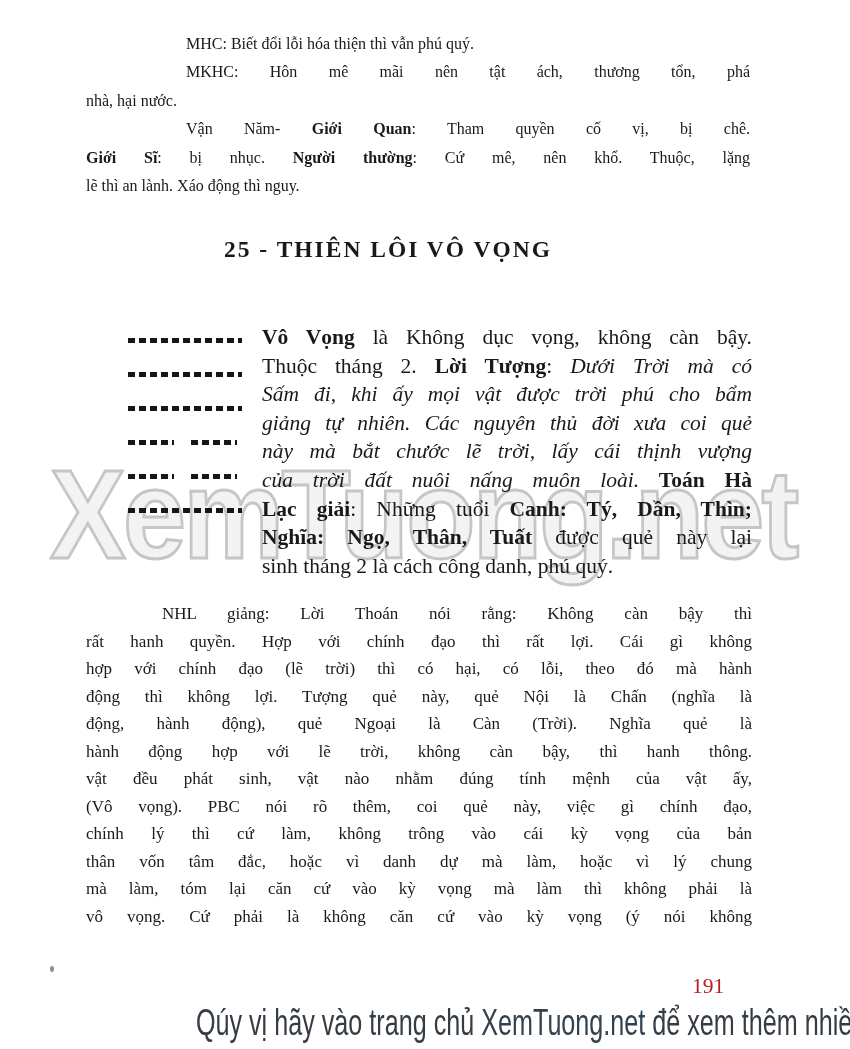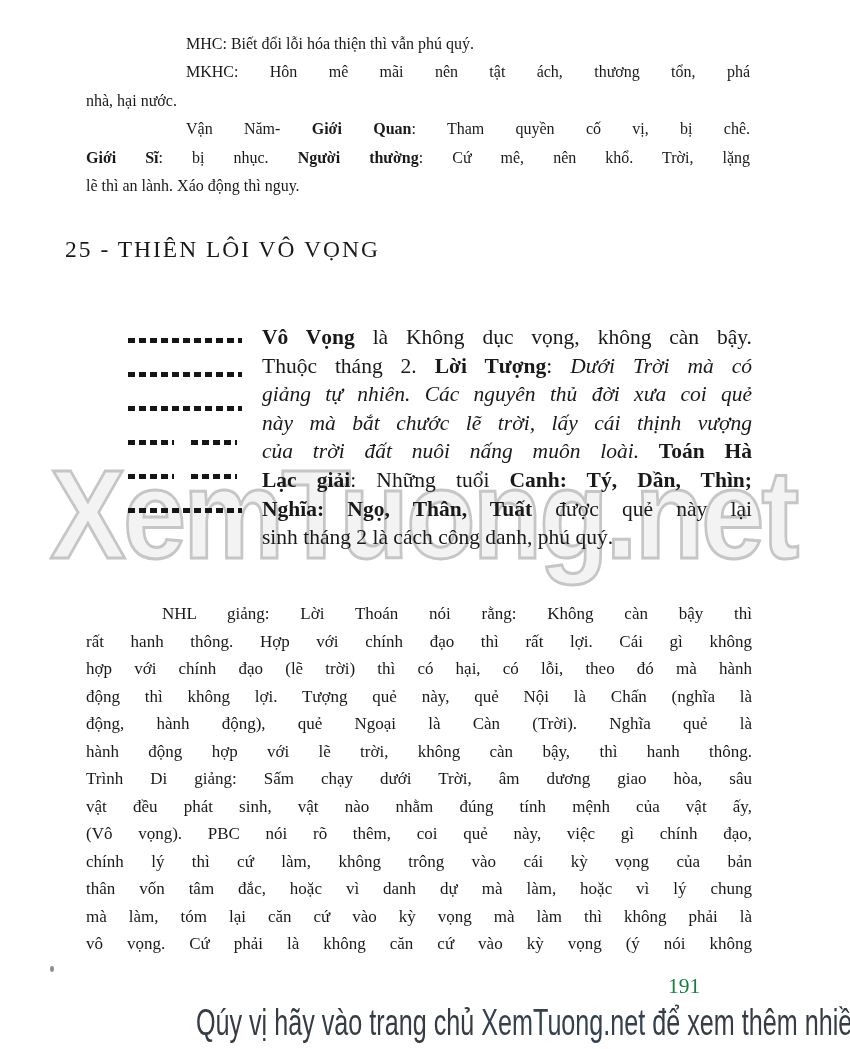--- a/index.html
+++ b/index.html
@@ -28,40 +28,40 @@
   }
   .line.last{text-align-last:left;}
   .line span{white-space:normal;}
   .b{font-weight:bold;}
   .i{font-style:italic;}
   
   .intro{left:86px;top:30px;width:664px;font-size:16px;line-height:28.4px;}
   .intro .line.ind{text-indent:100px;}
   
   .heading{
-    position:absolute;z-index:1;left:65px;top:236px;width:664px;
-    text-align:left;font-size:23.5px;letter-spacing:2px;font-weight:400;
+    position:absolute;z-index:1;left:56px;top:236px;width:664px;
+    text-align:center;font-size:23.5px;letter-spacing:2px;font-weight:700;
   }
   
   .hexsec{position:absolute;z-index:1;left:86px;top:310px;width:666px;display:flex;margin-top:13px;}
   .hexfig{width:176px;box-sizing:border-box;padding:15px 0 0 42px;flex:none;}
   .hexline{height:34px;}
   .hexline .bar{
     display:inline-block;height:5px;vertical-align:top;
     background:repeating-linear-gradient(90deg,#161616 0 7px,transparent 7px 11px);
   }
   .hexline .bar.full{width:114px;}
   .hexline.broken .bar{width:46px;}
   .hexline.broken .bar + .bar{margin-left:17px;}
   .hextext{flex:1;font-size:21.5px;line-height:28.6px;}
   
   .commentary{left:86px;top:600px;width:666px;font-size:17px;line-height:27.5px;}
   .commentary .line.ind{text-indent:76px;}
   
-  .pagenum{position:absolute;z-index:1;left:668px;top:974px;font-size:21.5px;color:#15803d;}
+  .pagenum{position:absolute;z-index:1;left:692px;top:974px;font-size:21.5px;color:#b91c1c;}
   .speck{position:absolute;z-index:1;left:50px;top:966px;width:4px;height:6px;border-radius:50%;background:#8f8f8f;}
   .footer{
     position:absolute;z-index:2;left:0;top:1002px;width:850px;
     text-align:center;white-space:nowrap;
     font-family:"Liberation Sans","DejaVu Sans",sans-serif;
     font-size:37px;color:#353c44;
   }
   .footer .squeeze{display:inline-block;transform:scaleX(0.68);transform-origin:center;}
   .footer .site{color:#33414f;}
 </style>
@@ -70,55 +70,55 @@
 
 <div class="page">
 
   <div class="watermark">XemTuong.net</div>
 
   <div class="textblock intro">
       <div class="line ind last"><span>MHC: Biết đổi lỗi hóa thiện thì vẫn phú quý.</span></div>
       <div class="line ind"><span>MKHC: Hôn mê mãi nên tật ách, thương tổn, phá</span></div>
       <div class="line last"><span>nhà, hại nước.</span></div>
       <div class="line ind"><span>Vận Năm- </span><span class="b">Giới Quan</span><span>: Tham quyền cố vị, bị chê.</span></div>
-      <div class="line"><span class="b">Giới Sĩ</span><span>: bị nhục. </span><span class="b">Người thường</span><span>: Cứ mê, nên khổ. Trời, lặng</span></div>
+      <div class="line"><span class="b">Giới Sĩ</span><span>: bị nhục. </span><span class="b">Người thường</span><span>: Cứ mê, nên khổ. Thuộc, lặng</span></div>
       <div class="line last"><span>lẽ thì an lành. Xáo động thì nguy.</span></div>
     </div>
 
   <div class="heading">25 - THIÊN LÔI VÔ VỌNG</div>
 
   <div class="hexsec">
     <div class="hexfig">
         <div class="hexline solid"><span class="bar full"></span></div>
         <div class="hexline solid"><span class="bar full"></span></div>
         <div class="hexline solid"><span class="bar full"></span></div>
         <div class="hexline broken"><span class="bar"></span><span class="bar"></span></div>
         <div class="hexline broken"><span class="bar"></span><span class="bar"></span></div>
         <div class="hexline solid"><span class="bar full"></span></div>
       </div>
     <div class="hextext">
         <div class="line"><span class="b">Vô Vọng</span><span> là Không dục vọng, không càn bậy.</span></div>
         <div class="line"><span>Thuộc tháng 2. </span><span class="b">Lời Tượng</span><span>: </span><span class="i">Dưới Trời mà có</span></div>
+        <div class="line"><span class="i">Sấm đi, khi ấy mọi vật được trời phú cho bẩm</span></div>
         <div class="line"><span class="i">giảng tự nhiên. Các nguyên thủ đời xưa coi quẻ</span></div>
         <div class="line"><span class="i">này mà bắt chước lẽ trời, lấy cái thịnh vượng</span></div>
         <div class="line"><span class="i">của trời đất nuôi nấng muôn loài. </span><span class="b">Toán Hà</span></div>
         <div class="line"><span class="b">Lạc giải</span><span>: Những tuổi </span><span class="b">Canh: Tý, Dần, Thìn;</span></div>
         <div class="line"><span class="b">Nghĩa: Ngọ, Thân, Tuất</span><span> được quẻ này lại</span></div>
         <div class="line last"><span>sinh tháng 2 là cách công danh, phú quý.</span></div>
       </div>
   </div>
 
   <div class="textblock commentary">
       <div class="line ind"><span>NHL giảng: Lời Thoán nói rằng: Không càn bậy thì</span></div>
-      <div class="line"><span>rất hanh thông. Hợp với chính đạo thì rất lợi. Cái gì không</span></div>
+      <div class="line"><span>rất hanh quyền. Hợp với chính đạo thì rất lợi. Cái gì không</span></div>
       <div class="line"><span>hợp với chính đạo (lẽ trời) thì có hại, có lỗi, theo đó mà hành</span></div>
       <div class="line"><span>động thì không lợi. Tượng quẻ này, quẻ Nội là Chấn (nghĩa là</span></div>
       <div class="line"><span>động, hành động), quẻ Ngoại là Càn (Trời). Nghĩa quẻ là</span></div>
       <div class="line"><span>hành động hợp với lẽ trời, không càn bậy, thì hanh thông.</span></div>
-      <div class="line"><span>Trình Di giảng: Sấm chạy dưới Trời, âm dương giao hòa, sâu</span></div>
       <div class="line"><span>vật đều phát sinh, vật nào nhằm đúng tính mệnh của vật ấy,</span></div>
       <div class="line"><span>(Vô vọng). PBC nói rõ thêm, coi quẻ này, việc gì chính đạo,</span></div>
       <div class="line"><span>chính lý thì cứ làm, không trông vào cái kỳ vọng của bản</span></div>
       <div class="line"><span>thân vốn tâm đắc, hoặc vì danh dự mà làm, hoặc vì lý chung</span></div>
       <div class="line"><span>mà làm, tóm lại căn cứ vào kỳ vọng mà làm thì không phải là</span></div>
       <div class="line"><span>vô vọng. Cứ phải là không căn cứ vào kỳ vọng (ý nói không</span></div>
     </div>
 
   <div class="speck"></div>
 

